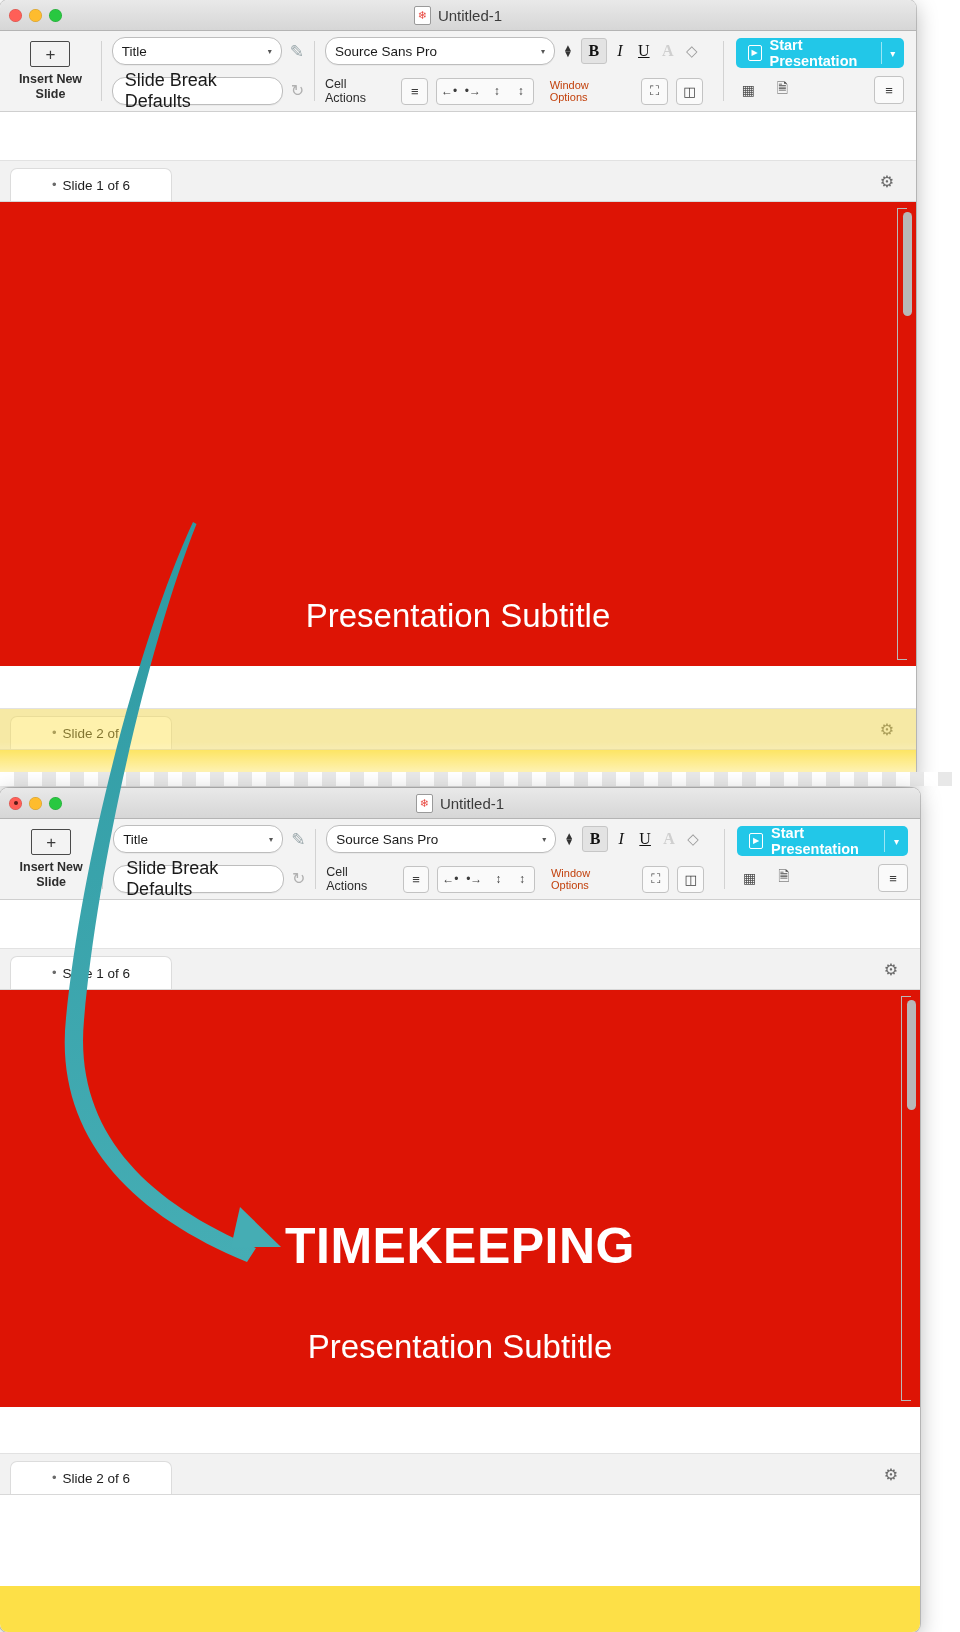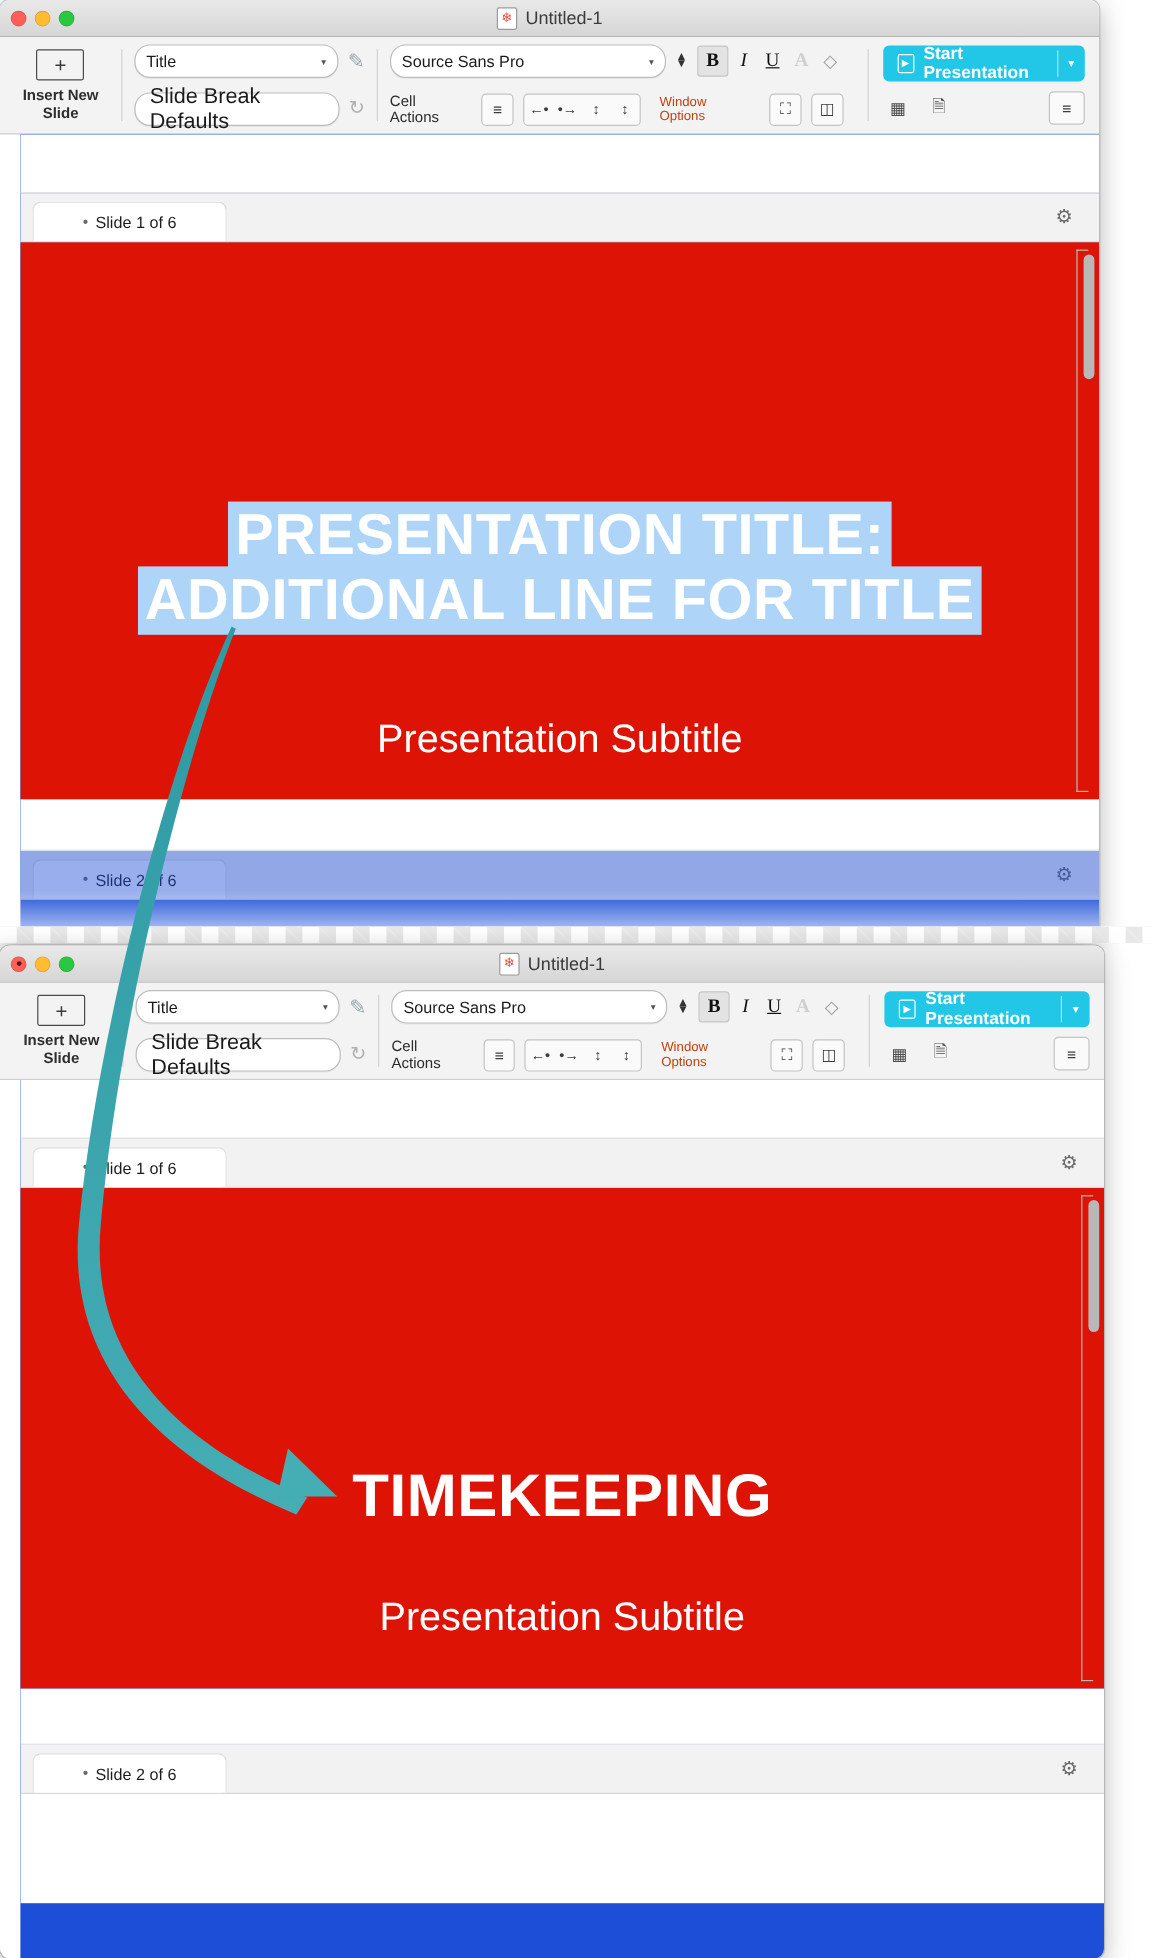--- a/index.html
+++ b/index.html
@@ -123,21 +123,21 @@
   .startbtn .divider{width:1px;background:rgba(255,255,255,.55);align-self:stretch;margin:4px 0;}
   .startbtn .arrowbox{width:28px;display:flex;align-items:center;justify-content:center;font-size:10px;}
   .row2r{display:flex;align-items:center;gap:22px;padding-left:6px;}
   .miniicn{font-size:14px;color:#4d4d4d;}
   .hambtn{
     margin-left:auto;width:28px;height:26px;border:1px solid #c3c3c3;border-radius:4px;background:#fafafa;
     display:flex;align-items:center;justify-content:center;font-size:13px;color:#3c3c3c;
   }
 
   
-  .docarea{position:relative;background:#1d4ed8;overflow:hidden;margin-left:17px;}
+  .docarea{position:relative;background:#fde047;overflow:hidden;}
   .gap-white{height:48px;background:#fff;border-bottom:1px solid #e2e2e2;}
   .tabstrip{
     height:40px;background:#f2f2f2;border-bottom:1px solid #d8d8d8;position:relative;
     display:flex;align-items:flex-end;
   }
   .slidetab{
     margin-left:10px;height:32px;min-width:160px;background:#fff;
     border:1px solid #dcdcdc;border-bottom:none;border-radius:7px 7px 0 0;
     display:flex;align-items:center;justify-content:center;gap:6px;
     font-size:13.5px;color:#1c1c1c;
@@ -301,24 +301,20 @@
     <div class="tabstrip">
       <div class="slidetab">
         <span class="bullet">•</span>
         <span>Slide 1 of  6</span>
       </div>
       <span class="gear">⚙</span>
     </div>
 
     <div class="slide" style="height:464px">
       <div class="ruler"></div>
-      <div class="slide-title" style="top:218px;font-size:48px;padding:0 30px;">
-        <span class="hl">PRESENTATION TITLE:</span><br>
-        <span class="hl">ADDITIONAL LINE FOR TITLE</span>
-      </div>
       <div class="slide-sub" style="top:395px;font-size:33px;">
         <span>Presentation Subtitle</span>
       </div>
     </div>
 
     <div class="white-strip" style="height:42px;border-bottom:1px solid #e2e2e2;"></div>
 
     <div class="tabstrip" style="opacity:.55">
       <div class="slidetab">
         <span class="bullet">•</span>

